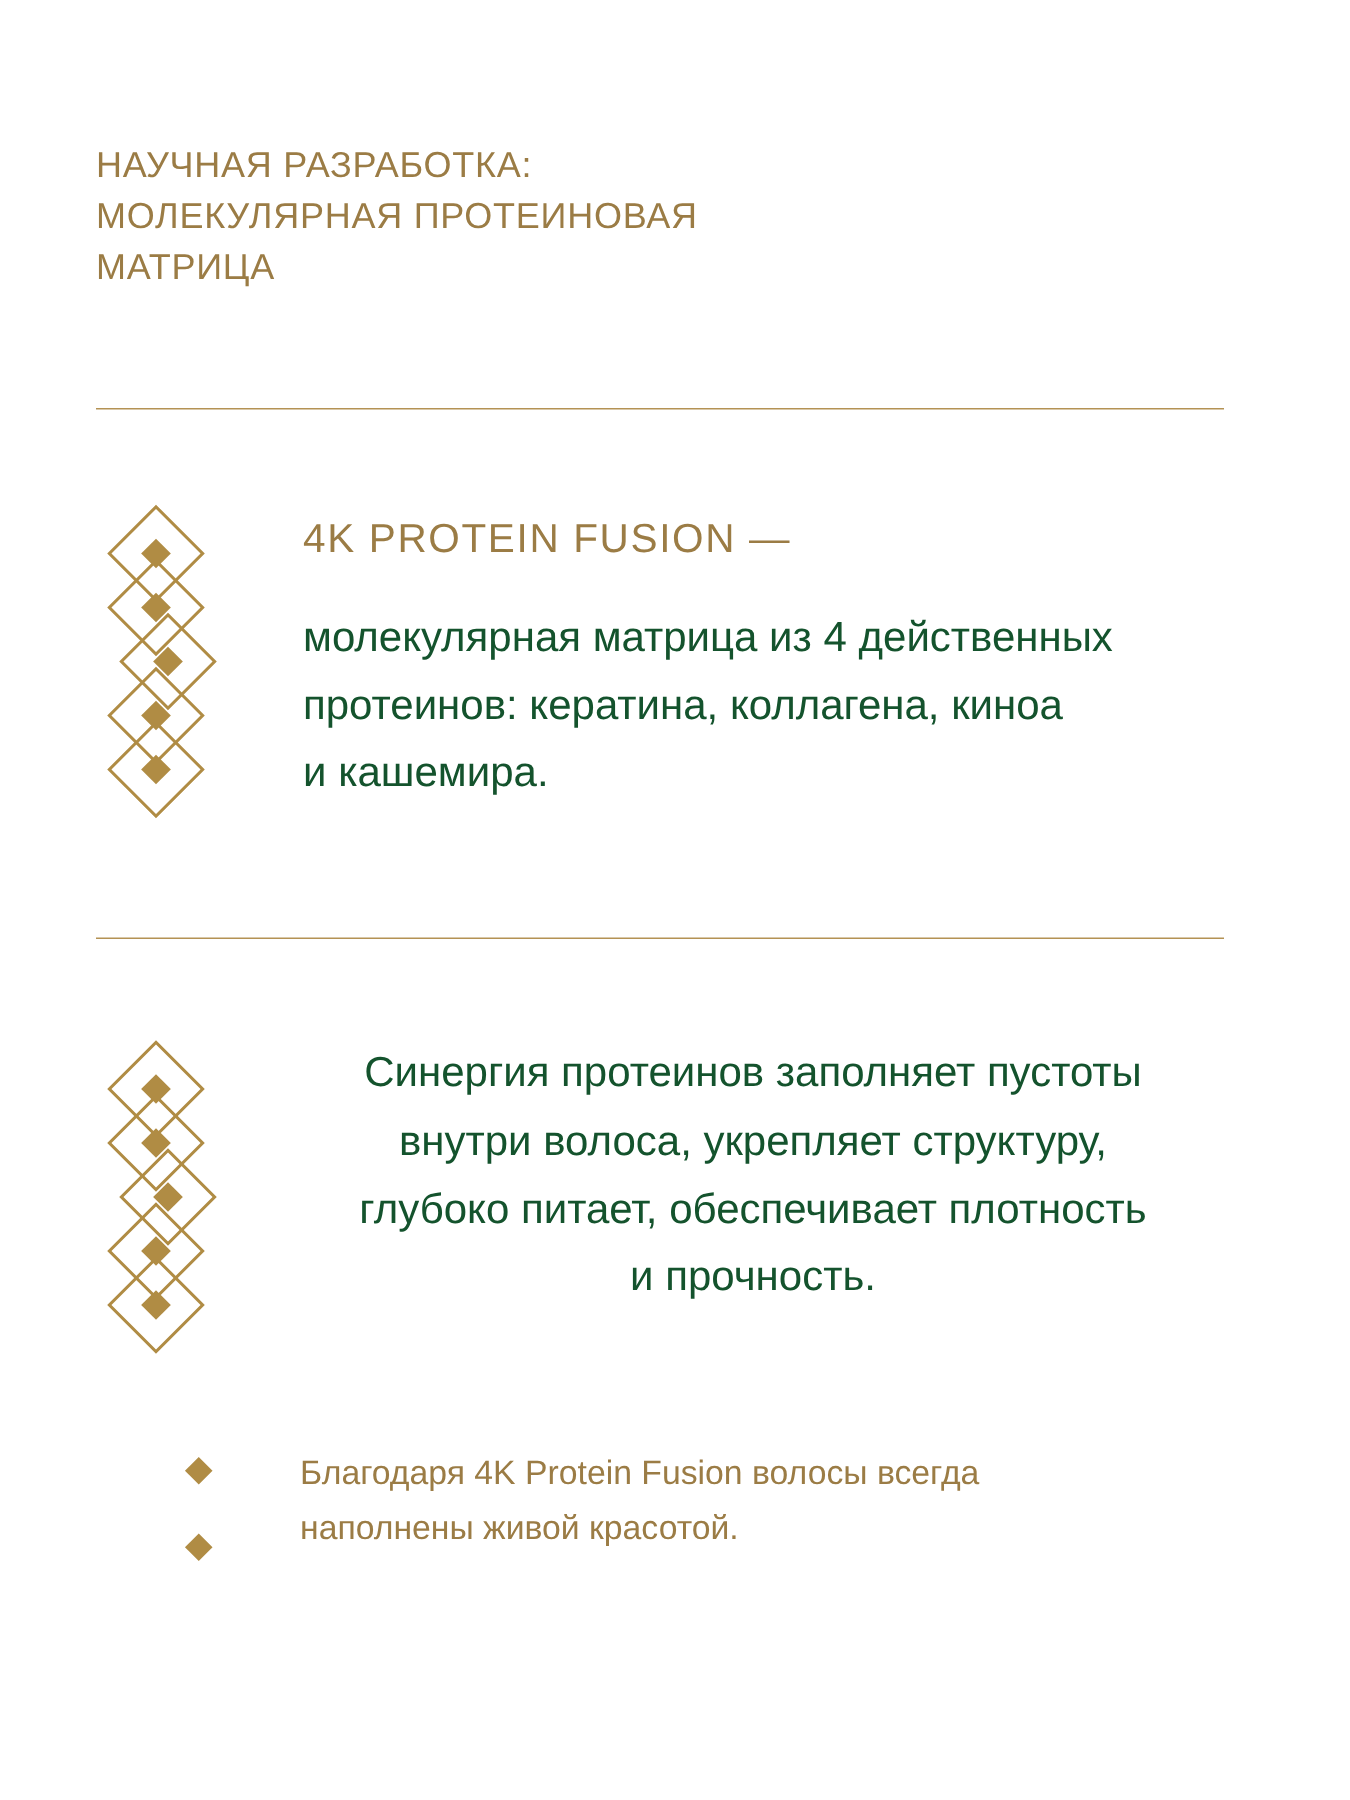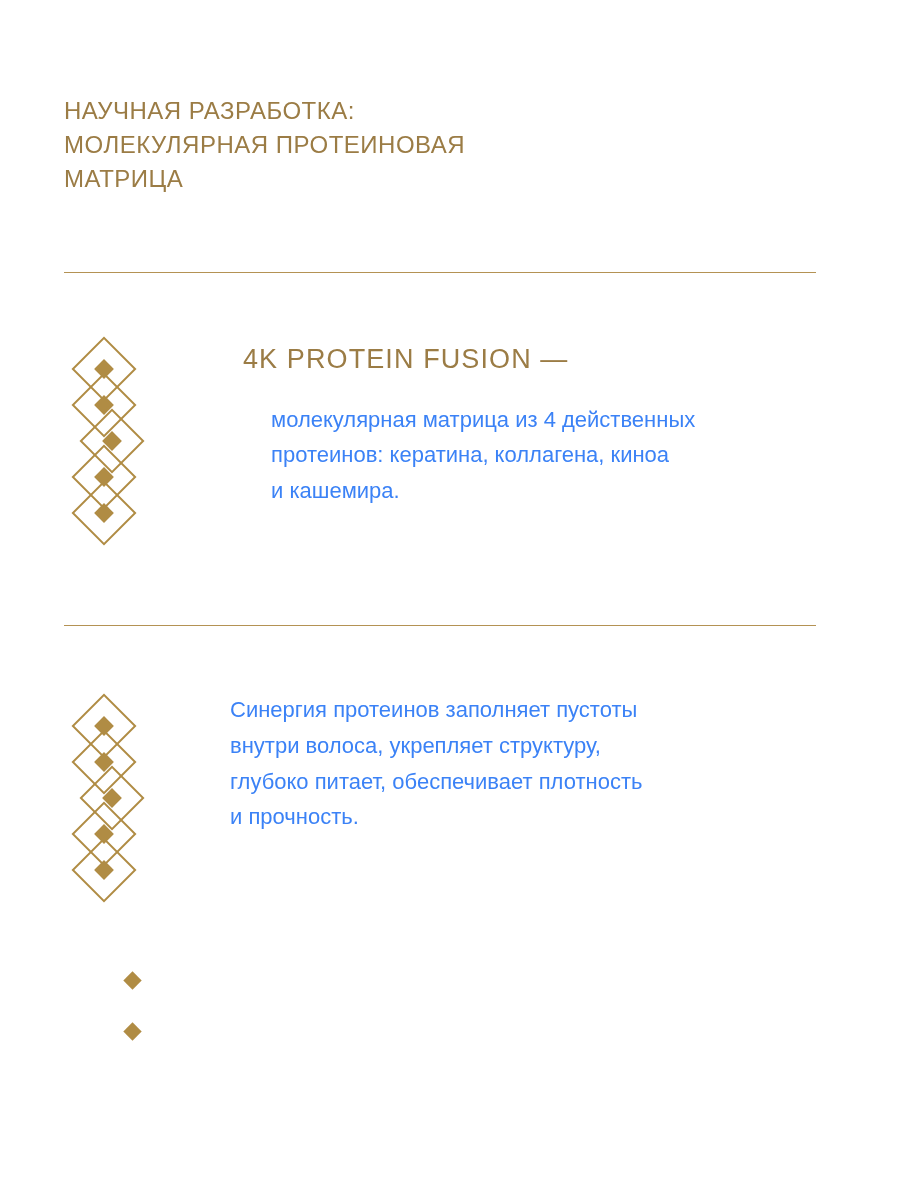--- a/index.html
+++ b/index.html
@@ -43,22 +43,22 @@
     width: 752px;
   }
   .rule-1 { margin-top: 76px; }
   .rule-2 { margin-top: 74px; }
 
   
   .section {
     display: flex;
     align-items: flex-start;
   }
-  .section-1 { margin-top: 58px; gap: 41px; }
-  .section-2 { margin-top: 62px; }
+  .section-1 { margin-top: 58px; }
+  .section-2 { margin-top: 62px; text-align: center; }
 
   .ornament-col {
     width: 136px;
     flex: 0 0 136px;
     display: flex;
     justify-content: flex-start;
     padding-left: 2px;
   }
 
   .text-col {
@@ -70,28 +70,27 @@
     font-size: 27px;
     letter-spacing: 1.1px;
     color: #9b7c45;
     text-transform: uppercase;
     font-weight: 400;
     margin: 10px 0 0 0;
     line-height: 1.2;
   }
 
   .body-text {
-    font-size: 22px;
+    font-size: 28px;
     line-height: 1.62;
-    color: #3b82f6;
+    color: #14532d;
     margin-top: 26px;
     max-width: 600px;
     white-space: pre-line;
     font-weight: 400;
-    margin-left: 28px;
   }
 
   .body-text.tight {
     margin-top: 2px;
   }
 
   
   .bullet-block {
     display: flex;
     align-items: flex-start;
@@ -190,15 +189,17 @@
 глубоко питает, обеспечивает плотность
 и прочность.</div>
     </div>
   </div>
 
   <div class="bullet-block">
     <div class="bullet-col">
       <span class="bullet-diamond"></span>
       <span class="bullet-diamond"></span>
     </div>
+    <div class="bullet-text">Благодаря 4K Protein Fusion волосы всегда
+наполнены живой красотой.</div>
   </div>
 
 </div>
 
 </body></html>

